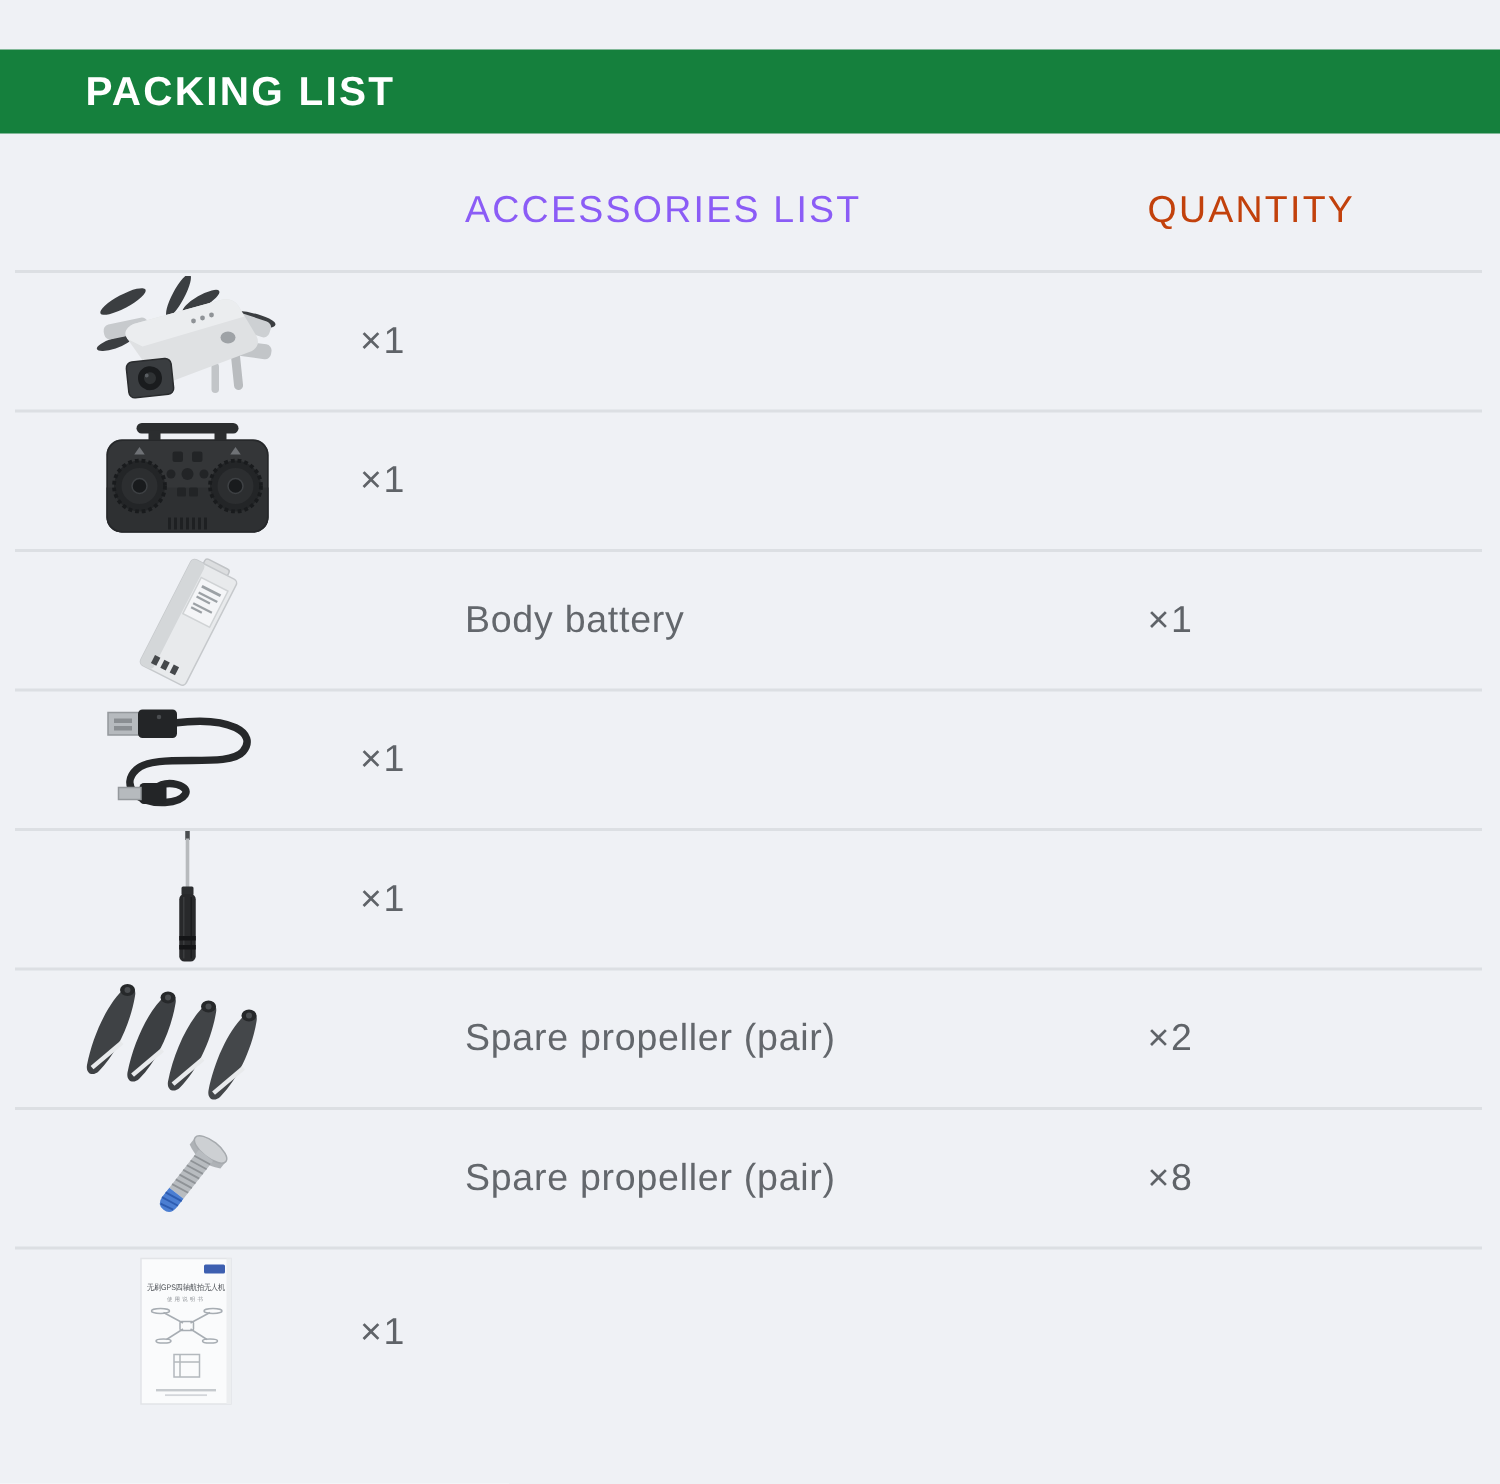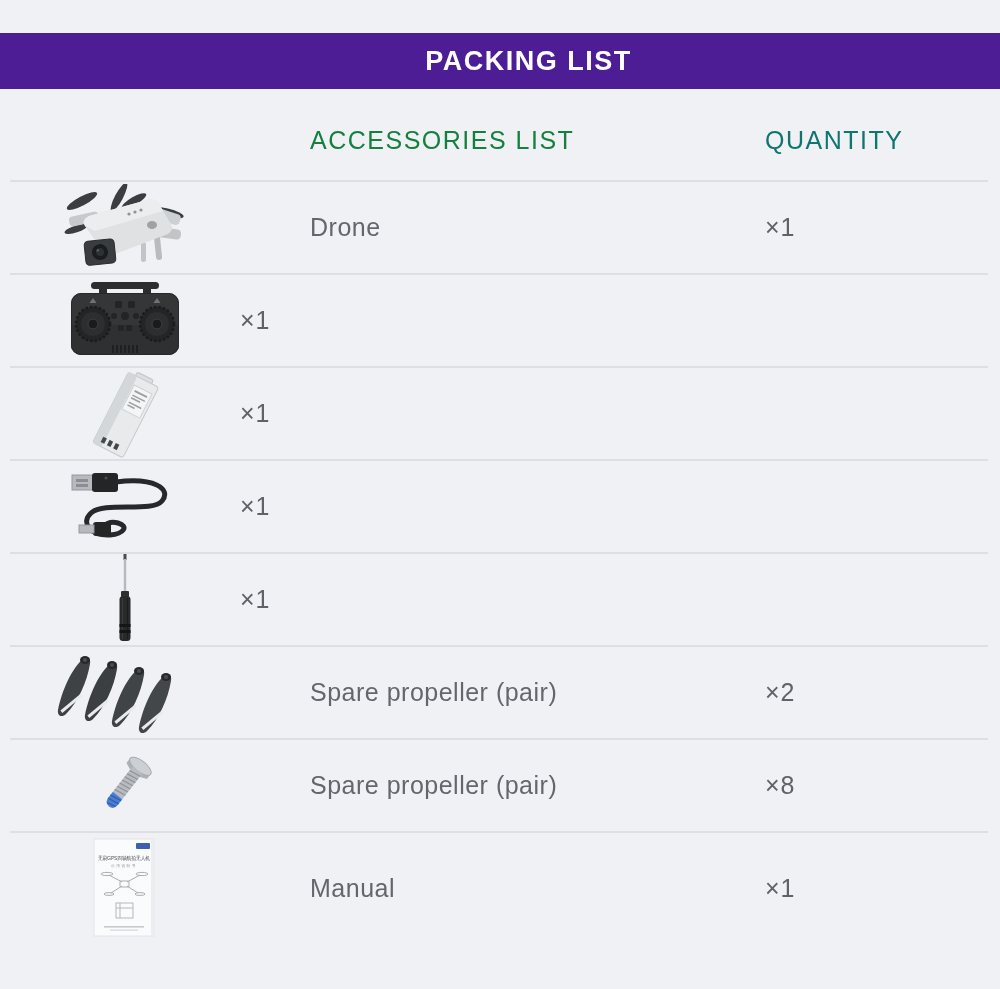--- a/index.html
+++ b/index.html
@@ -1,25 +1,25 @@
 <!DOCTYPE html>
 <html><head>
 <meta charset="utf-8">
 <style>
   html,body{margin:0;padding:0;}
   body{font-family:"Liberation Sans", sans-serif;}
   .page{position:relative;width:1000px;height:989px;background:#eff1f5;overflow:hidden;}
 
-  .banner{position:absolute;top:33px;left:0;width:1000px;height:56px;background:#4c1d95;display:flex;align-items:center;justify-content:center;}
+  .banner{position:absolute;top:33px;left:0;width:1000px;height:56px;background:#15803d;display:flex;align-items:center;}
   .banner-title{color:#ffffff;font-size:27px;font-weight:bold;letter-spacing:1.5px;margin-left:57px;}
 
   .col-headers{position:absolute;top:126px;left:10px;right:12px;height:34px;display:flex;}
   .col-headers .spacer{width:230px;}
-  .head-acc{flex:1;padding-left:70px;font-size:25px;color:#15803d;letter-spacing:1.5px;}
-  .head-qty{width:223px;font-size:25px;color:#0f766e;letter-spacing:1.5px;}
+  .head-acc{flex:1;padding-left:70px;font-size:25px;color:#8b5cf6;letter-spacing:1.5px;}
+  .head-qty{width:223px;font-size:25px;color:#c2410c;letter-spacing:1.5px;}
 
   .rows{position:absolute;top:180px;left:10px;right:12px;border-top:2px solid #dcdfe3;}
   .row{height:91px;border-bottom:2px solid #dcdfe3;display:flex;align-items:center;}
   .row.last{height:110px;border-bottom:none;}
   .cell-img{width:230px;display:flex;justify-content:center;align-items:center;}
   .cell-label{flex:1;padding-left:70px;font-size:25px;color:#63676c;letter-spacing:0.5px;}
   .cell-qty{width:223px;font-size:25px;color:#5f6368;letter-spacing:1px;}
 </style>
 </head>
 <body>
@@ -62,21 +62,20 @@
           </g>
           <ellipse cx="97" cy="41" rx="5" ry="4" fill="#9ea2a6"></ellipse>
           <g transform="rotate(-6 46 68)">
             <rect x="30" y="56" width="30" height="24" rx="4" fill="#3a3d40" stroke="#2a2c2e"></rect>
             <circle cx="45" cy="68" r="8" fill="#1a1c1e"></circle>
             <circle cx="45" cy="68" r="4" fill="#2f3234"></circle>
             <circle cx="43" cy="66" r="1.3" fill="#5a5e62"></circle>
           </g>
         </svg>
       </div>
-      <div class="cell-label">Drone</div>
       <div class="cell-qty">×1</div>
     </div>
 
     <div class="row">
       <div class="cell-img">
         <svg width="112" height="80" viewBox="0 0 112 80">
           <rect x="22" y="1" width="68" height="7" rx="3.5" fill="#2b2d2f"></rect>
           <rect x="30" y="6" width="8" height="8" fill="#2b2d2f"></rect>
           <rect x="74" y="6" width="8" height="8" fill="#2b2d2f"></rect>
           <rect x="2" y="12" width="108" height="62" rx="10" fill="#343638"></rect>
@@ -131,20 +130,21 @@
               <rect x="44" y="34" width="8" height="1.5"></rect>
             </g>
             <g fill="#45484b">
               <rect x="37" y="74" width="4" height="6"></rect>
               <rect x="44" y="74" width="4" height="6"></rect>
               <rect x="51" y="74" width="4" height="6"></rect>
             </g>
           </g>
         </svg>
       </div>
+      <div class="cell-label">Body battery</div>
       <div class="cell-qty">×1</div>
     </div>
 
     <div class="row">
       <div class="cell-img">
         <svg width="118" height="86" viewBox="0 0 118 86">
           <path d="M50 18 C88 13 106 25 96 37 C86 49 38 37 25 49 C14 59 25 72 44 71 C58 70 63 62 52 59 C44 57 38 60 37 64" fill="none" stroke="#26282a" stroke-width="5" stroke-linecap="round"></path>
           <rect x="6" y="11" width="22" height="15" fill="#b6babe" stroke="#94989c"></rect>
           <rect x="10" y="15" width="12" height="3" fill="#8a8e92"></rect>
           <rect x="10" y="20" width="12" height="3" fill="#8a8e92"></rect>
@@ -258,18 +258,17 @@
           </g>
           <g stroke="#b3b8bd" stroke-width="1" fill="none">
             <rect x="24" y="66" width="17" height="15"></rect>
             <line x1="24" y1="71" x2="41" y2="71"></line>
             <line x1="28" y1="66" x2="28" y2="81"></line>
           </g>
           <rect x="12" y="89" width="40" height="1.6" fill="#c6cace"></rect>
           <rect x="18" y="92.5" width="28" height="1.2" fill="#d3d6da"></rect>
         </svg>
       </div>
-      <div class="cell-label">Manual</div>
       <div class="cell-qty">×1</div>
     </div>
 
   </div>
 </div>
 
 </body></html>

